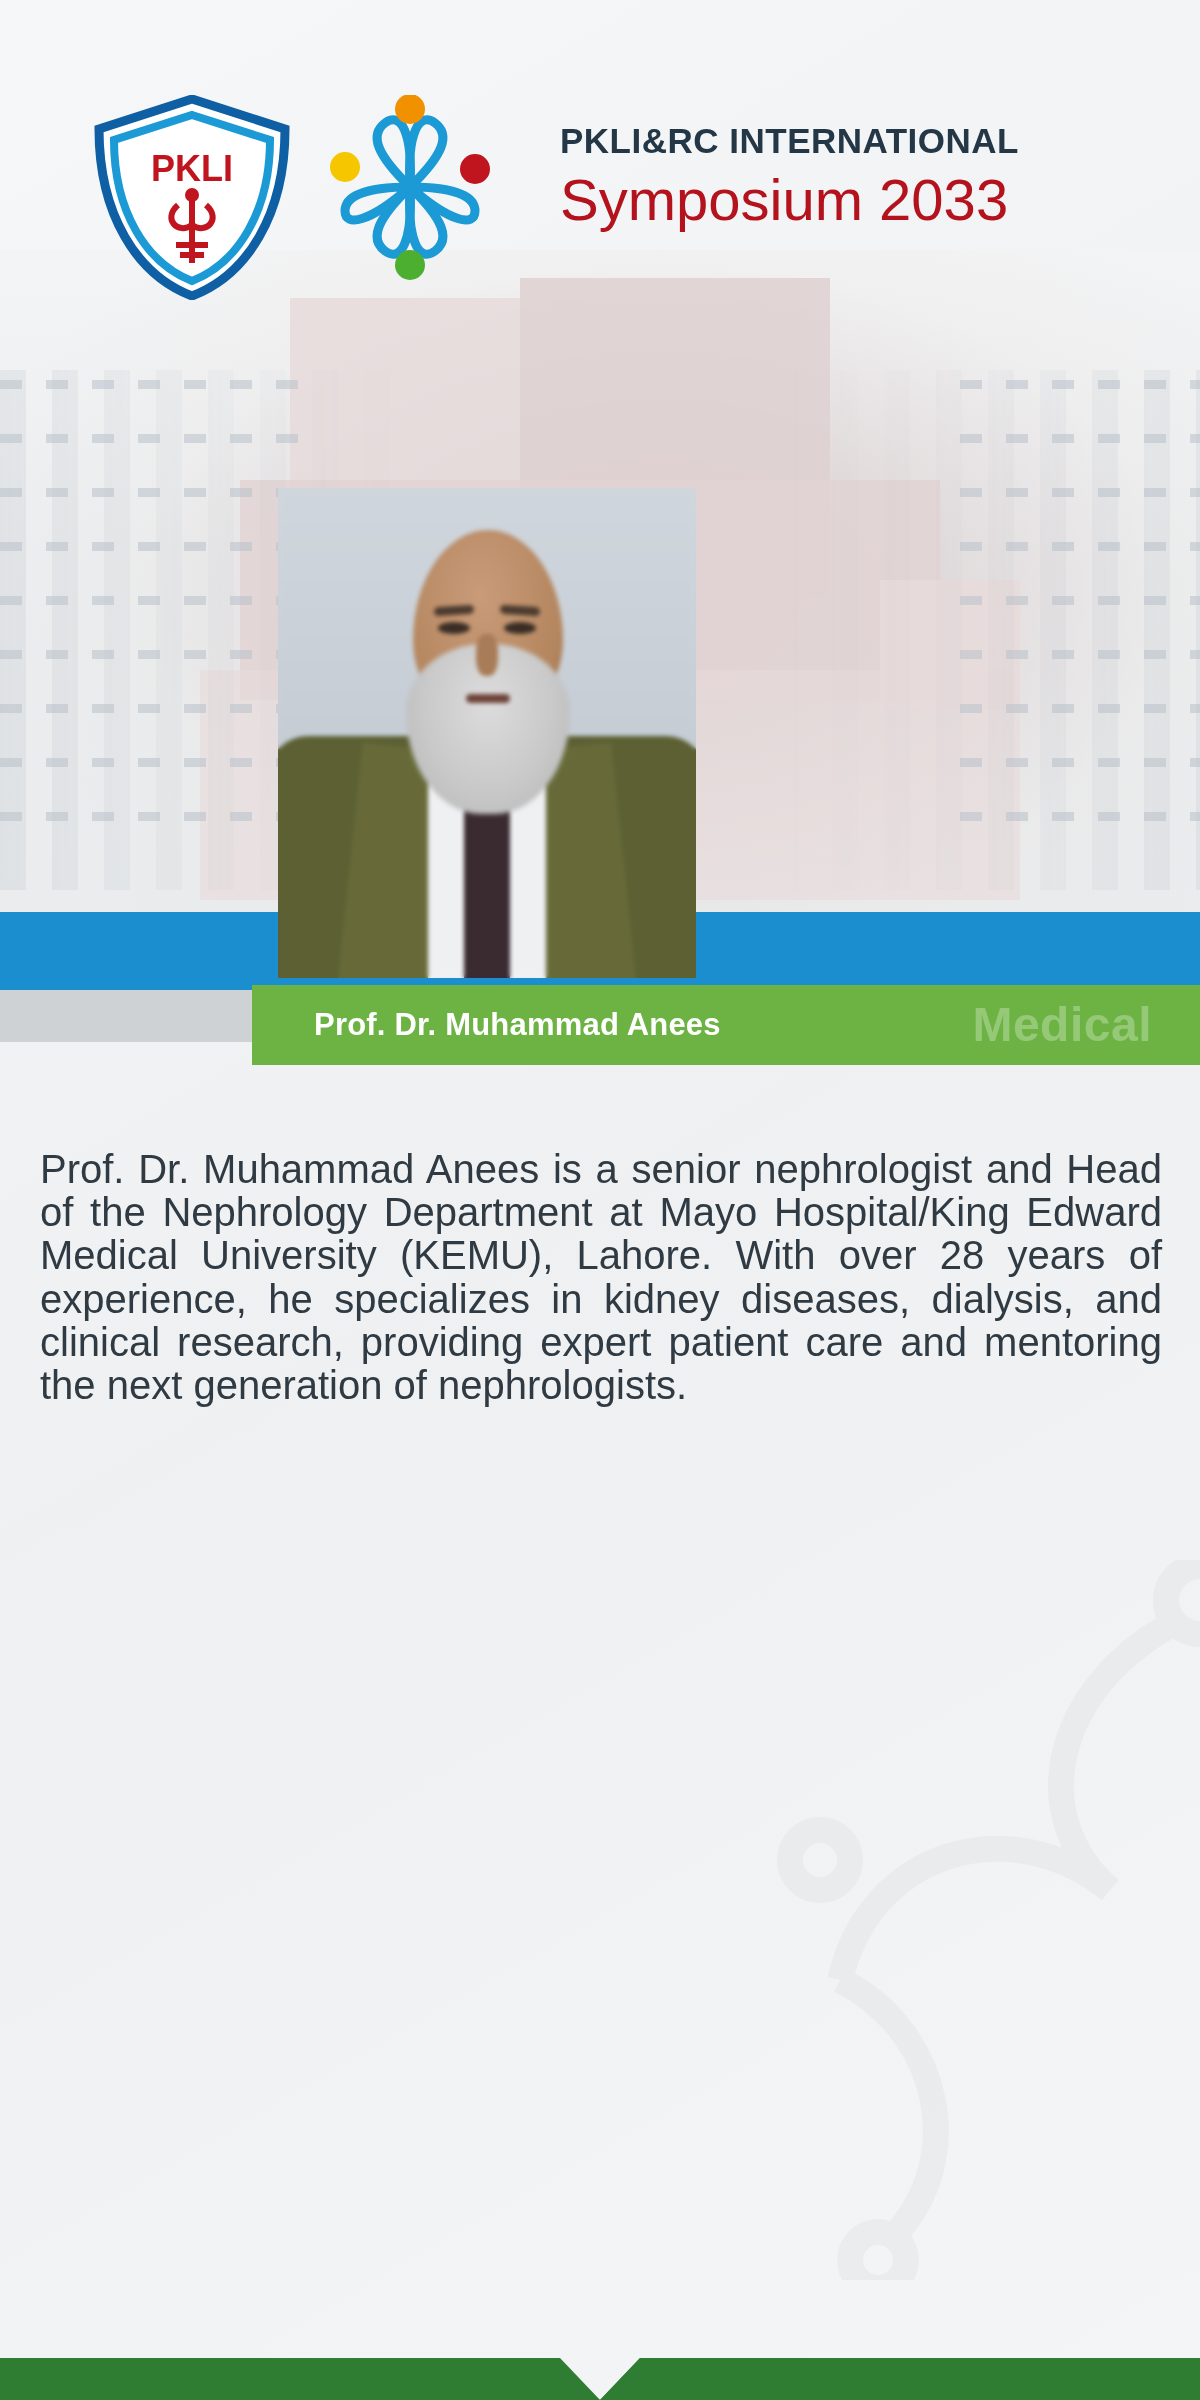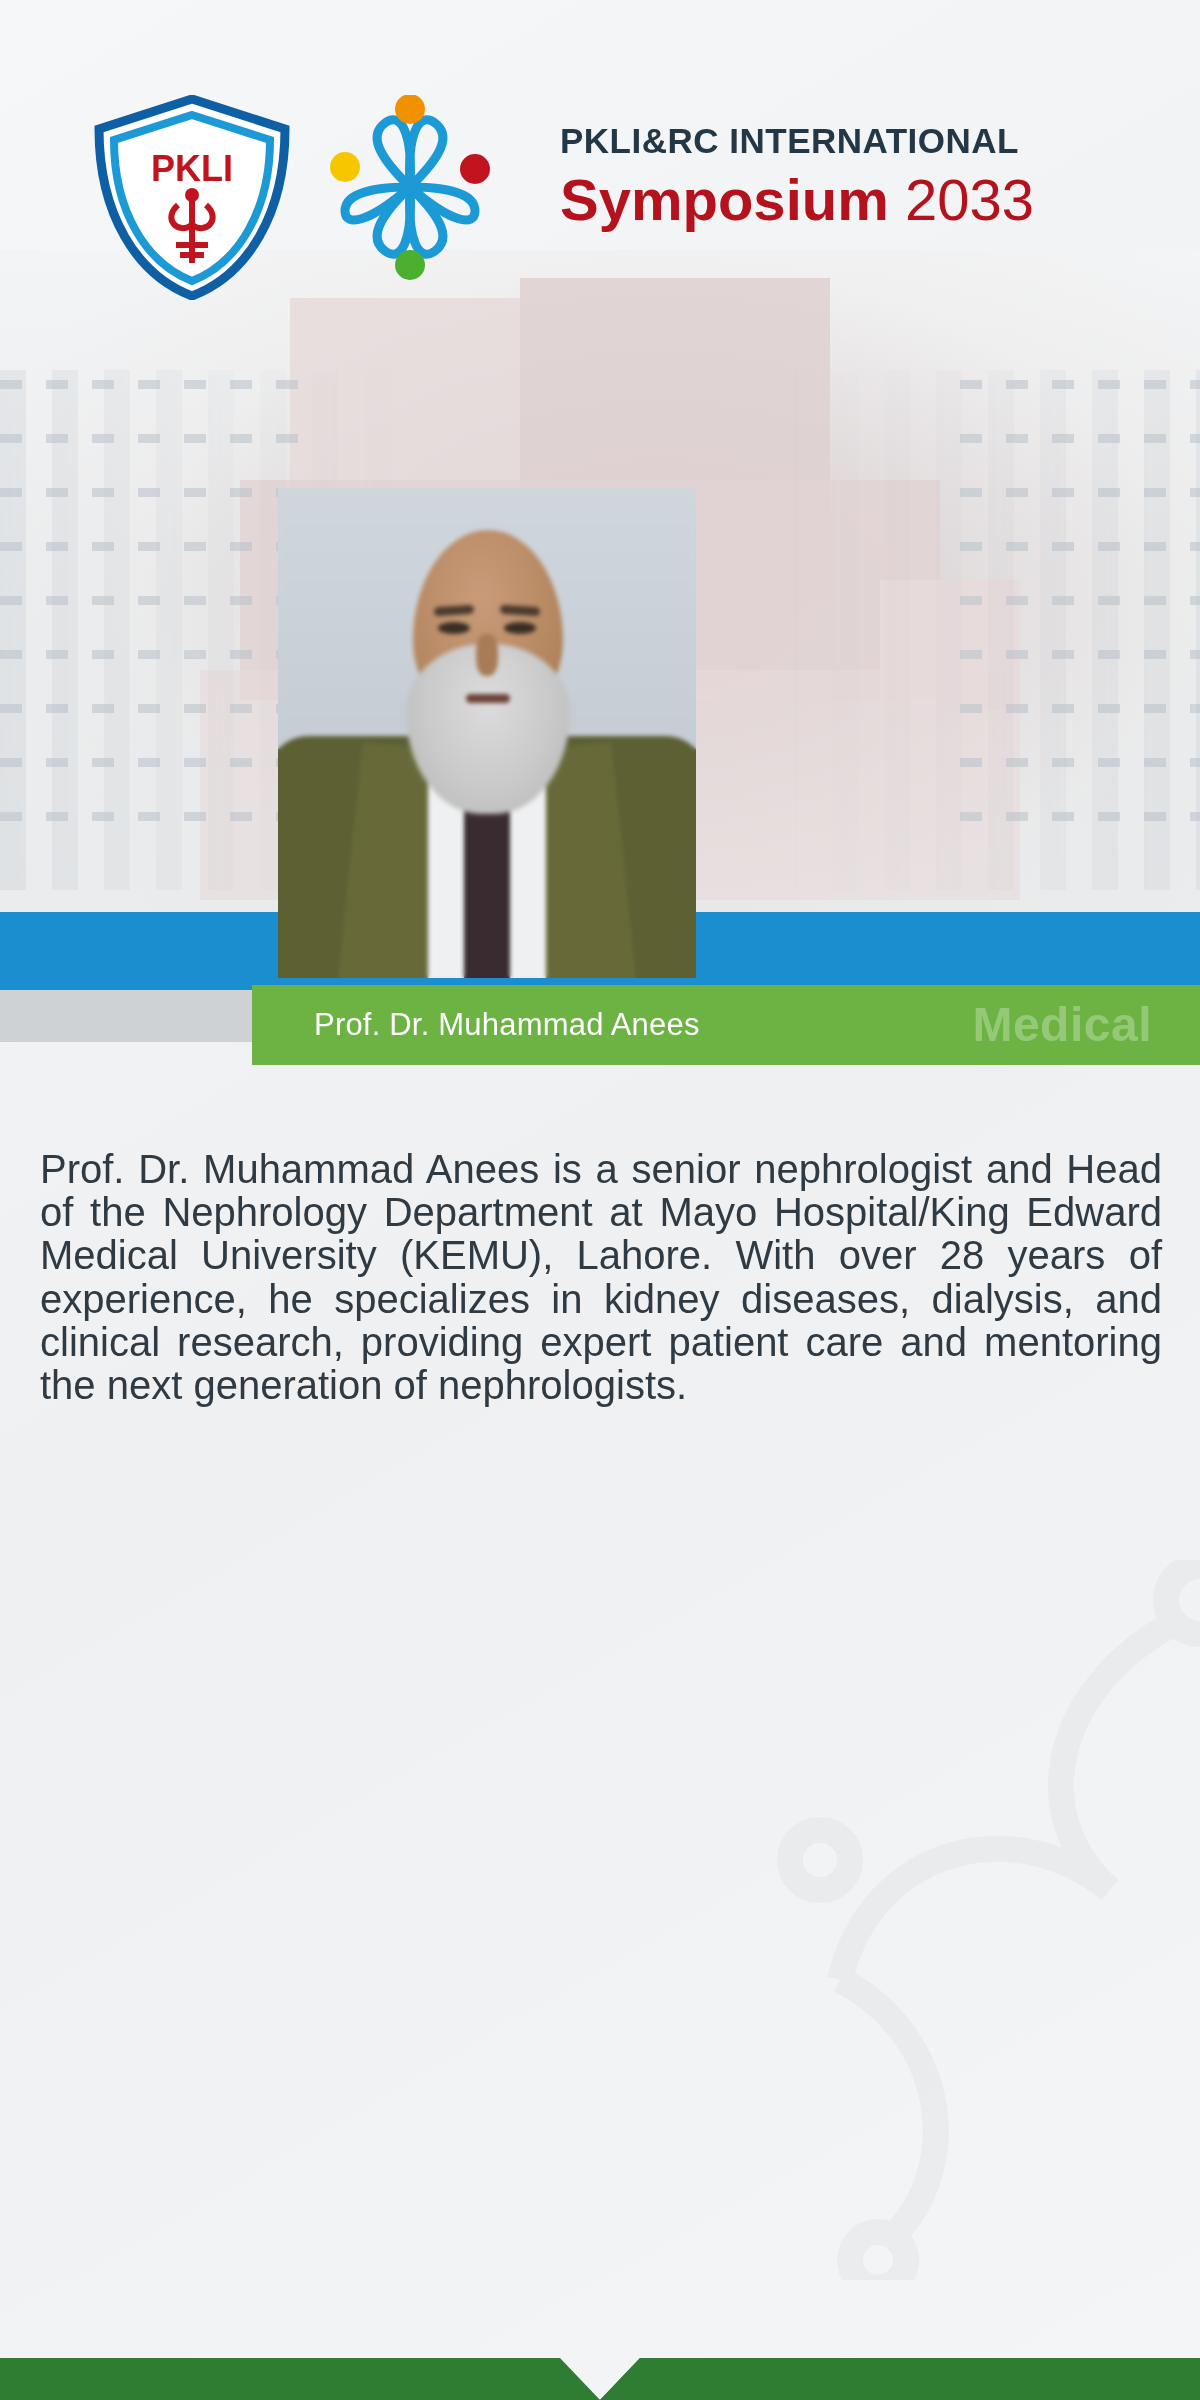--- a/index.html
+++ b/index.html
@@ -64,21 +64,21 @@
     line-height: 1.1;
   }
   .title-bottom {
     margin-top: 10px;
     font-size: 58px;
     line-height: 1.0;
     color: #b4121c;
     white-space: nowrap;
   }
   .title-bottom .sym {
-    font-weight: bold;
+    font-weight: normal;
   }
   .title-bottom .yr {
     font-weight: normal;
   }
 
   
   .hero {
     position: absolute;
     top: 250px;
     left: 0;
@@ -220,21 +220,21 @@
     height: 80px;
     background: #6cb343;
     z-index: 7;
     display: flex;
     align-items: center;
   }
   .namebar .nm {
     margin-left: 62px;
     color: #ffffff;
     font-size: 31px;
-    font-weight: normal;
+    font-weight: bold;
     letter-spacing: 0.2px;
     white-space: nowrap;
   }
   .namebar .profile-word {
     position: absolute;
     right: 48px;
     top: 12px;
     font-size: 48px;
     font-weight: bold;
     color: rgba(255,255,255,0.28);

